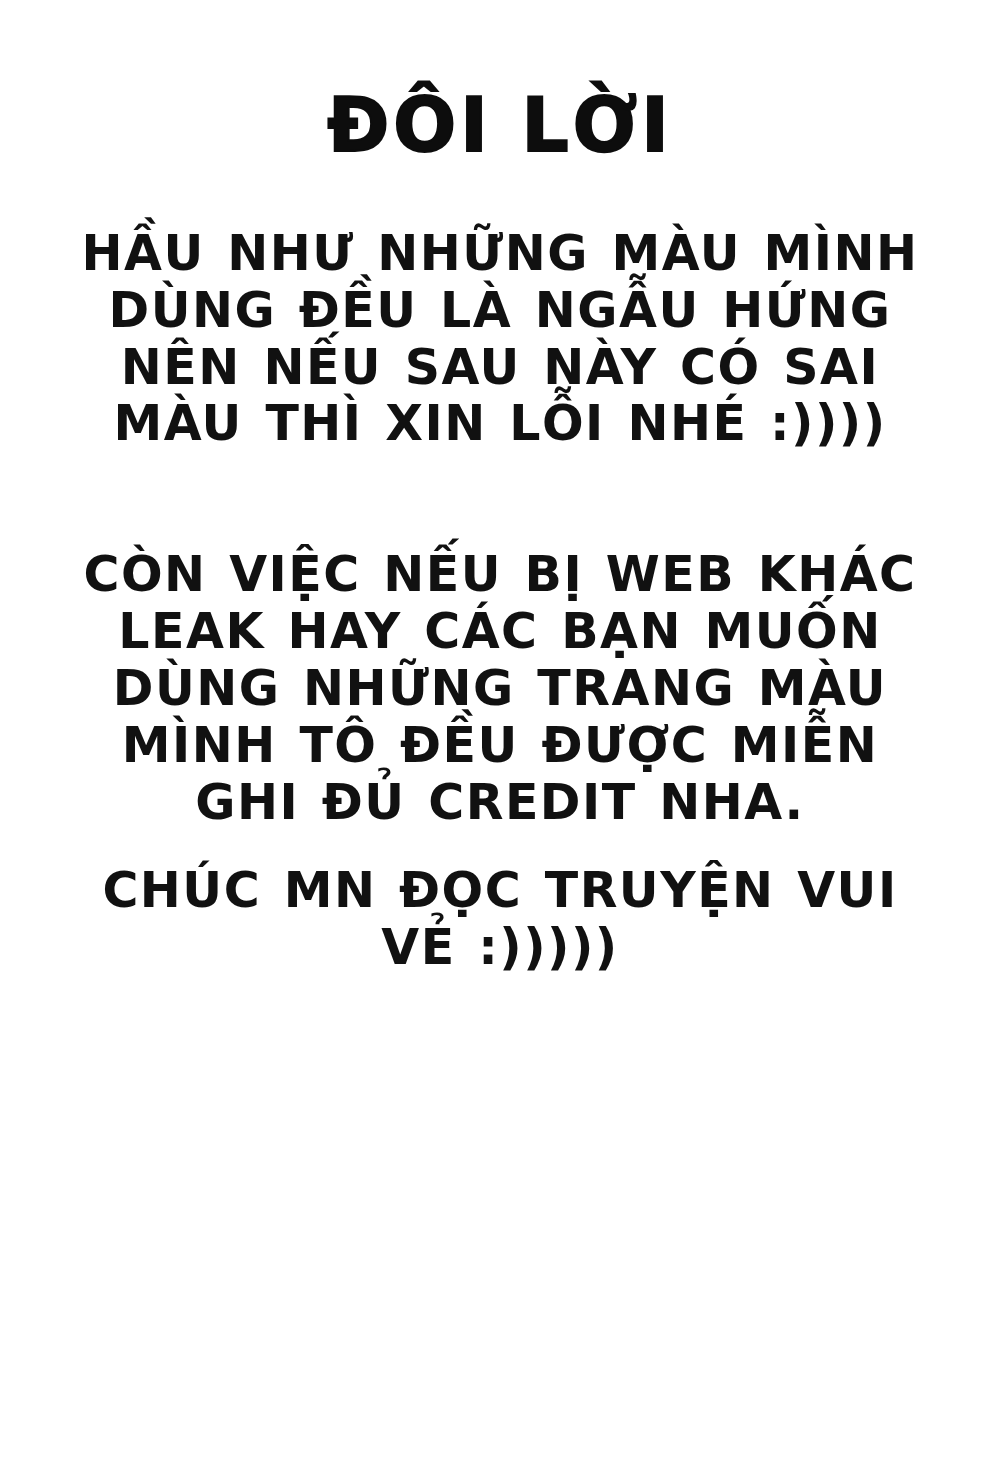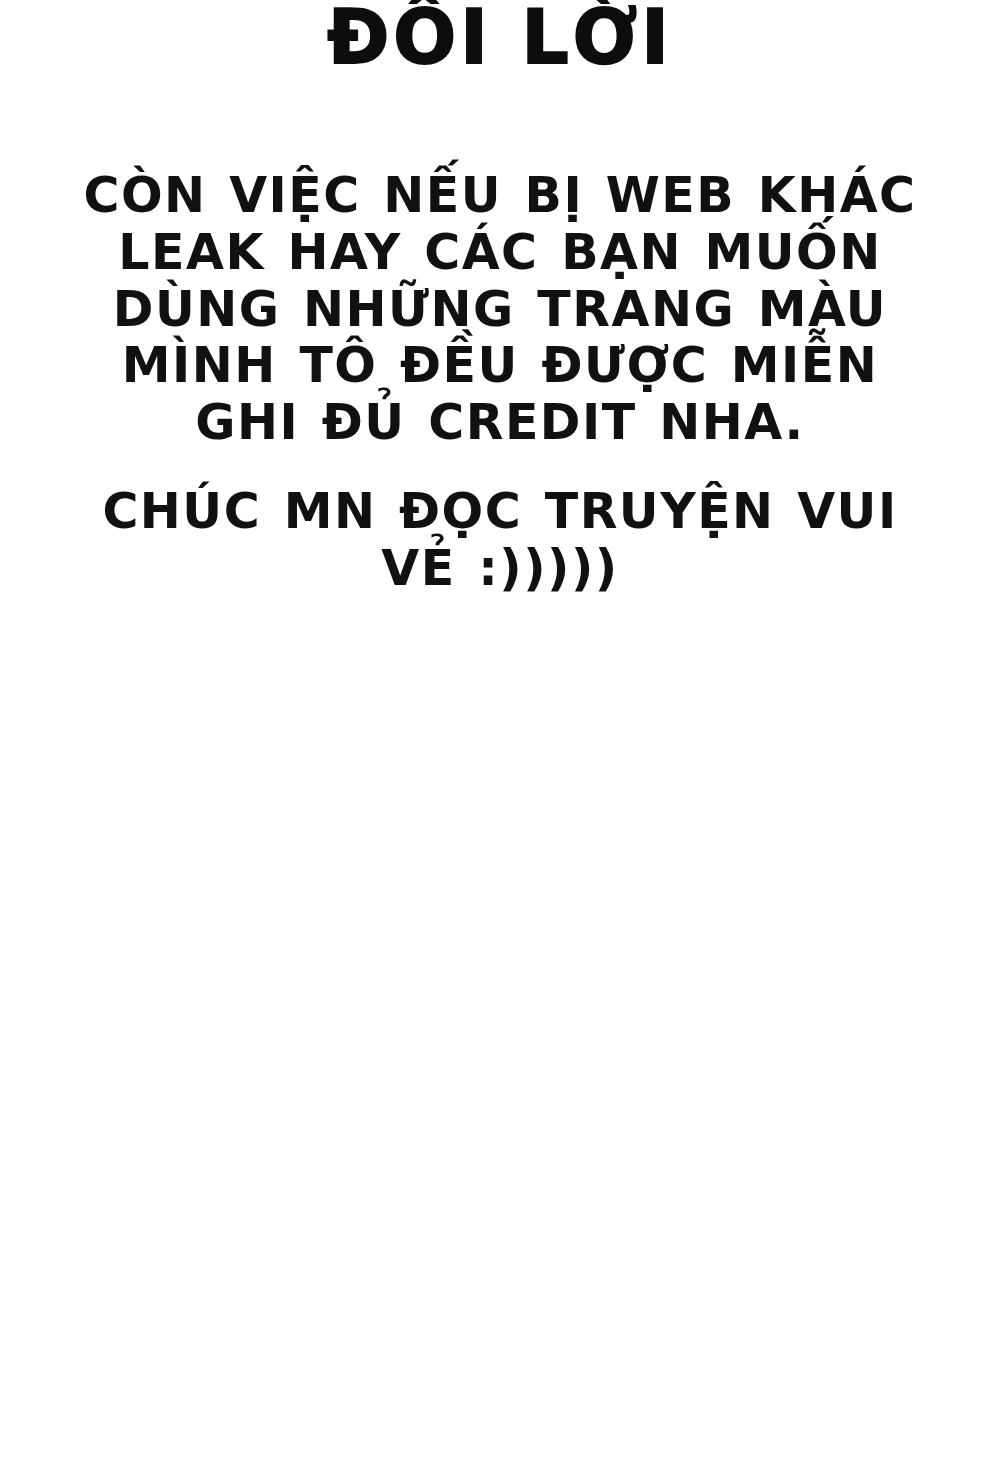--- a/index.html
+++ b/index.html
@@ -23,20 +23,21 @@
     padding: 0;
   }
   .title {
     text-align: center;
     font-family: "DejaVu Sans", sans-serif;
     font-weight: 700;
     font-size: 74px;
     letter-spacing: 4px;
     line-height: 1;
     margin: 0;
+    padding-top: 88px;
     color: #0d0d0d;
     text-transform: uppercase;
     -webkit-text-stroke: 2px #0d0d0d;
   }
   .body-block {
     margin: 0 auto;
     width: 880px;
   }
   .para {
     text-align: center;
@@ -57,17 +58,18 @@
   .para.p4 { margin-top: 32px; }
 </style>
 </head>
 <body>
 
 <div class="page">
 
   <h1 class="title">ĐÔI LỜI</h1>
 
   <div class="body-block">
+    <p class="para p2">HẦU NHƯ NHỮNG MÀU MÌNH DÙNG ĐỀU LÀ NGẪU HỨNG NÊN NẾU SAU NÀY CÓ SAI MÀU THÌ XIN LỖI NHÉ :))))</p>
     <p class="para p3">CÒN VIỆC NẾU BỊ WEB KHÁC LEAK HAY CÁC BẠN MUỐN DÙNG NHỮNG TRANG MÀU MÌNH TÔ ĐỀU ĐƯỢC MIỄN GHI ĐỦ CREDIT NHA.</p>
     <p class="para p4">CHÚC MN ĐỌC TRUYỆN VUI VẺ :)))))</p>
   </div>
 
 </div>
 
 </body></html>

